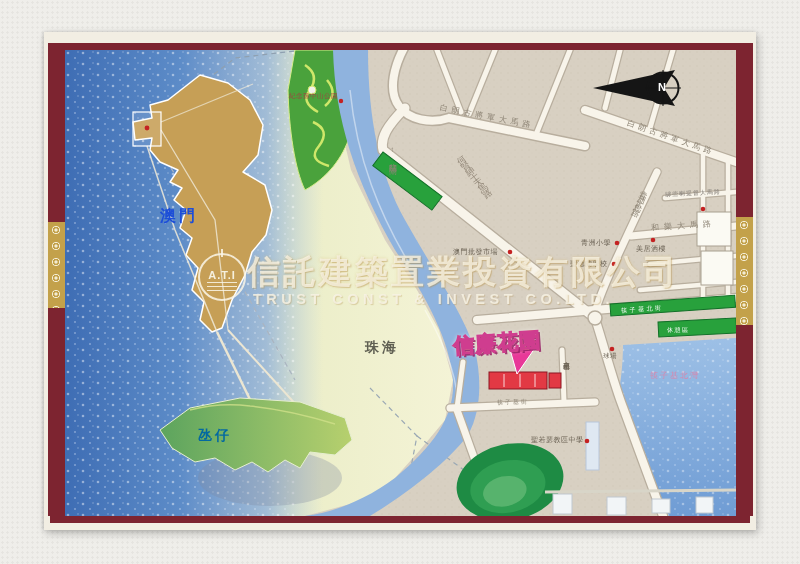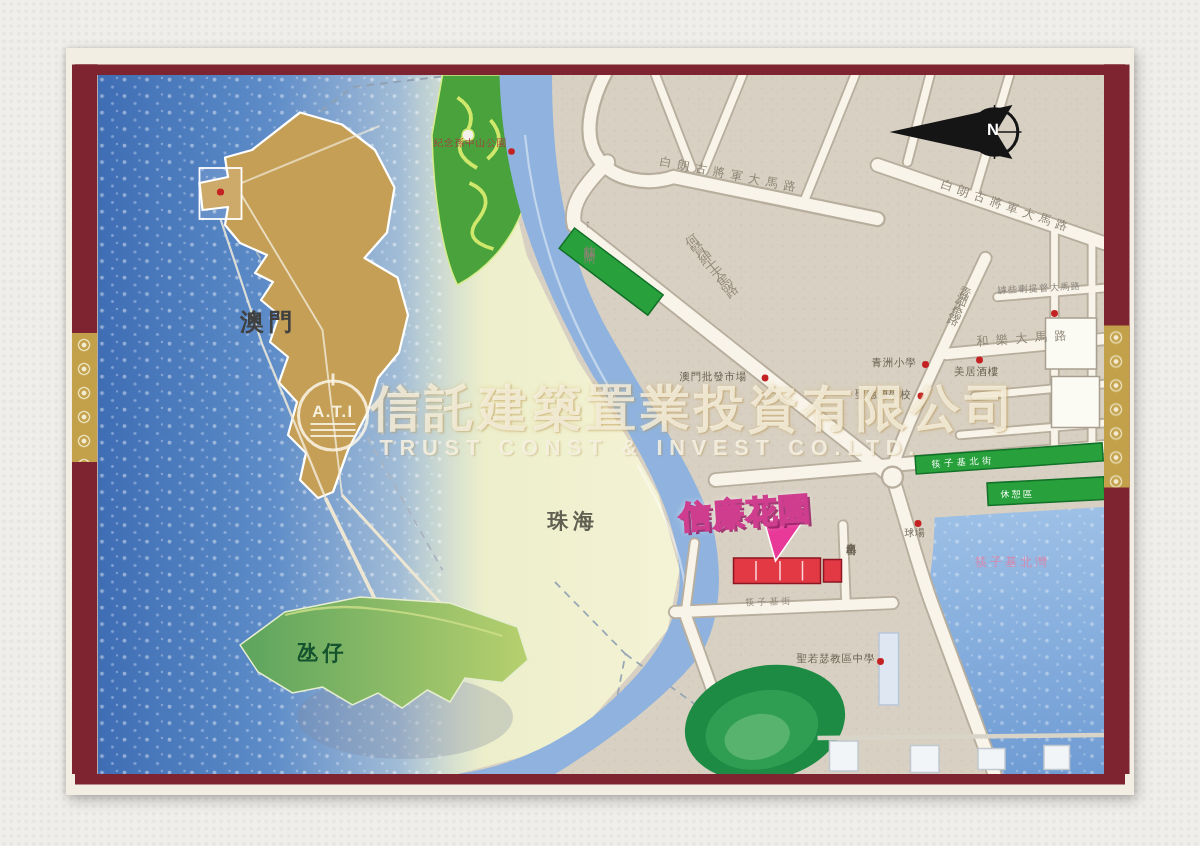--- a/index.html
+++ b/index.html
@@ -236,23 +236,23 @@
         <circle cx="445" cy="202" r="2.3"></circle>
           <circle cx="552" cy="193" r="2.3"></circle>
         <circle cx="549" cy="214" r="2.3"></circle>
           <circle cx="588" cy="190" r="2.3"></circle>
         <circle cx="547" cy="299" r="2.3"></circle>
           <circle cx="522" cy="391" r="2.3"></circle>
         <circle cx="638" cy="159" r="2.3"></circle>
       </g>
     </svg>
 
-    <div class="lbl region" style="left:95px;top:158px;font-size:16px;color:#404040;">澳門</div>
+    <div class="lbl region" style="left:95px;top:158px;font-size:16px;color:#1d4ed8;">澳門</div>
     <div class="lbl region" style="left:300px;top:290px;font-size:14px;color:#5f5f52;">珠海</div>
-    <div class="lbl region" style="left:133px;top:378px;font-size:14px;color:#14532d;">氹仔</div>
+    <div class="lbl region" style="left:133px;top:378px;font-size:14px;color:#0369a1;">氹仔</div>
 
     <div class="lbl road-lbl" style="left:374px;top:63px;transform:rotate(11deg);">白朗古將軍大馬路</div>
     <div class="lbl road-lbl" style="left:560px;top:84px;transform:rotate(19deg);letter-spacing:3.5px;">白朗古將軍大馬路</div>
     <div class="lbl road-lbl vert" style="left:324px;top:96px;font-size:7.5px;letter-spacing:3px;">←往關閘</div>
     <div class="lbl road-lbl vert" style="left:385px;top:104px;font-size:9px;letter-spacing:7px;transform:rotate(-38deg);transform-origin:top left;color:#94897a;">何賢紳士大馬路</div>
     <div class="lbl road-lbl" style="left:586px;top:172px;transform:rotate(-4deg);letter-spacing:5px;">和樂大馬路</div>
     <div class="lbl road-lbl vert" style="left:578px;top:133px;font-size:8px;letter-spacing:5px;transform:rotate(23deg);transform-origin:top left;">青洲大馬路</div>
     <div class="lbl road-lbl" style="left:600px;top:140px;font-size:6px;letter-spacing:1px;transform:rotate(-3deg);color:#86807a;">罅些喇提督大馬路</div>
     <div class="lbl road-lbl" style="left:432px;top:349px;font-size:6px;letter-spacing:2px;transform:rotate(-2deg);">筷子基街</div>
 

